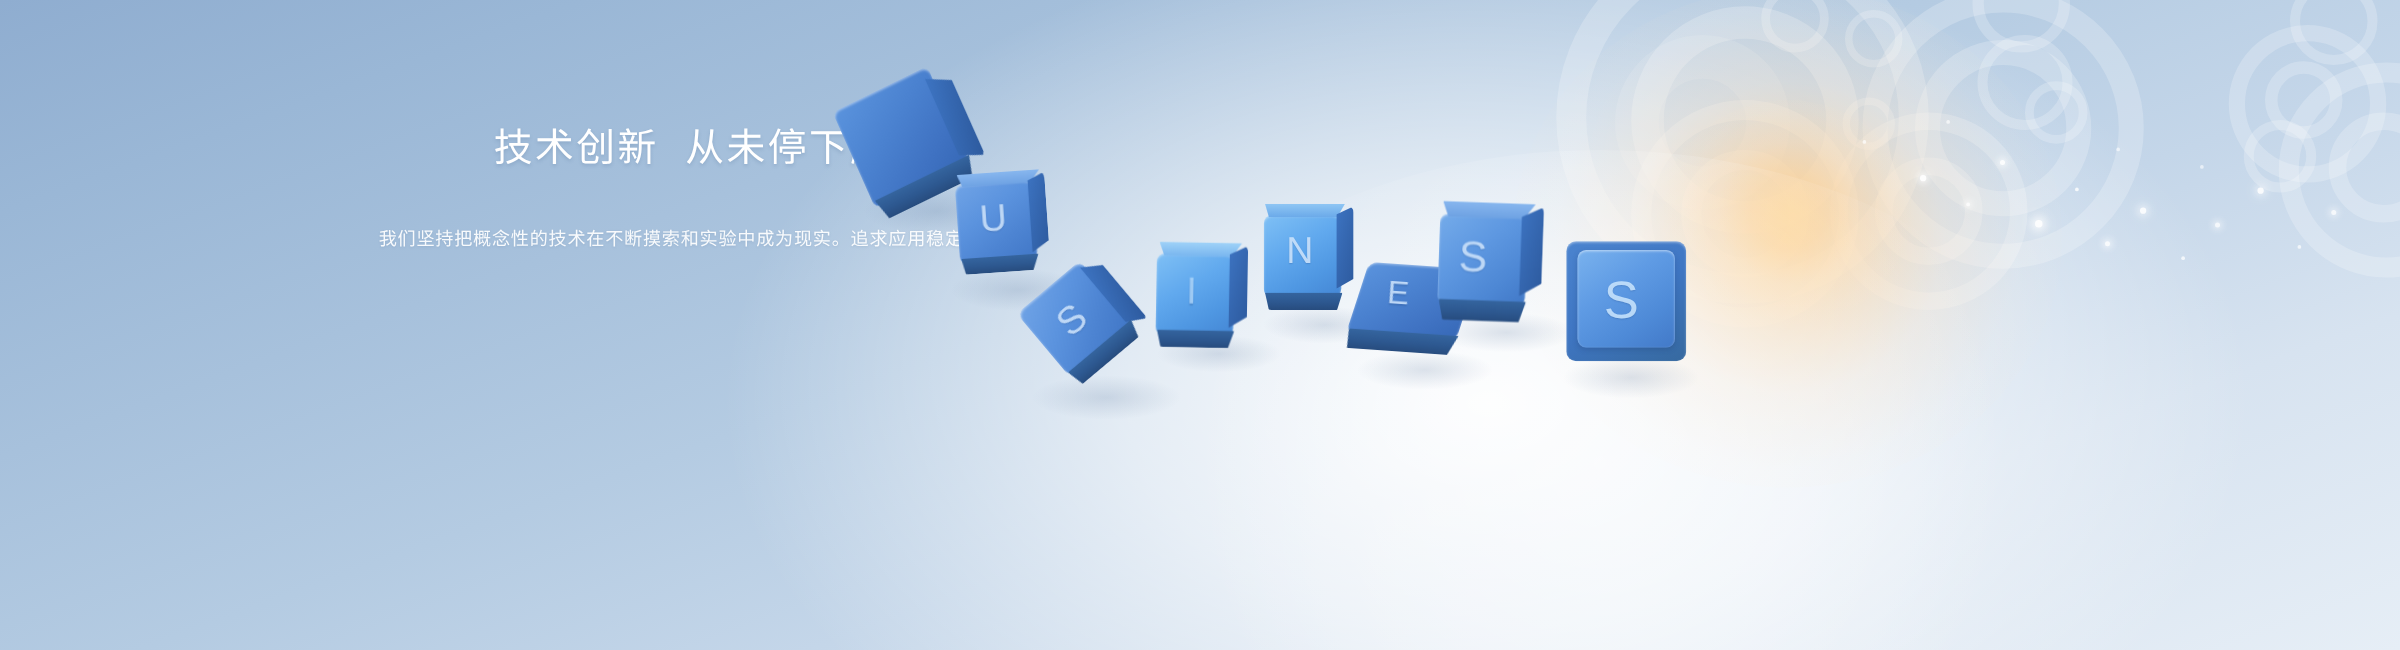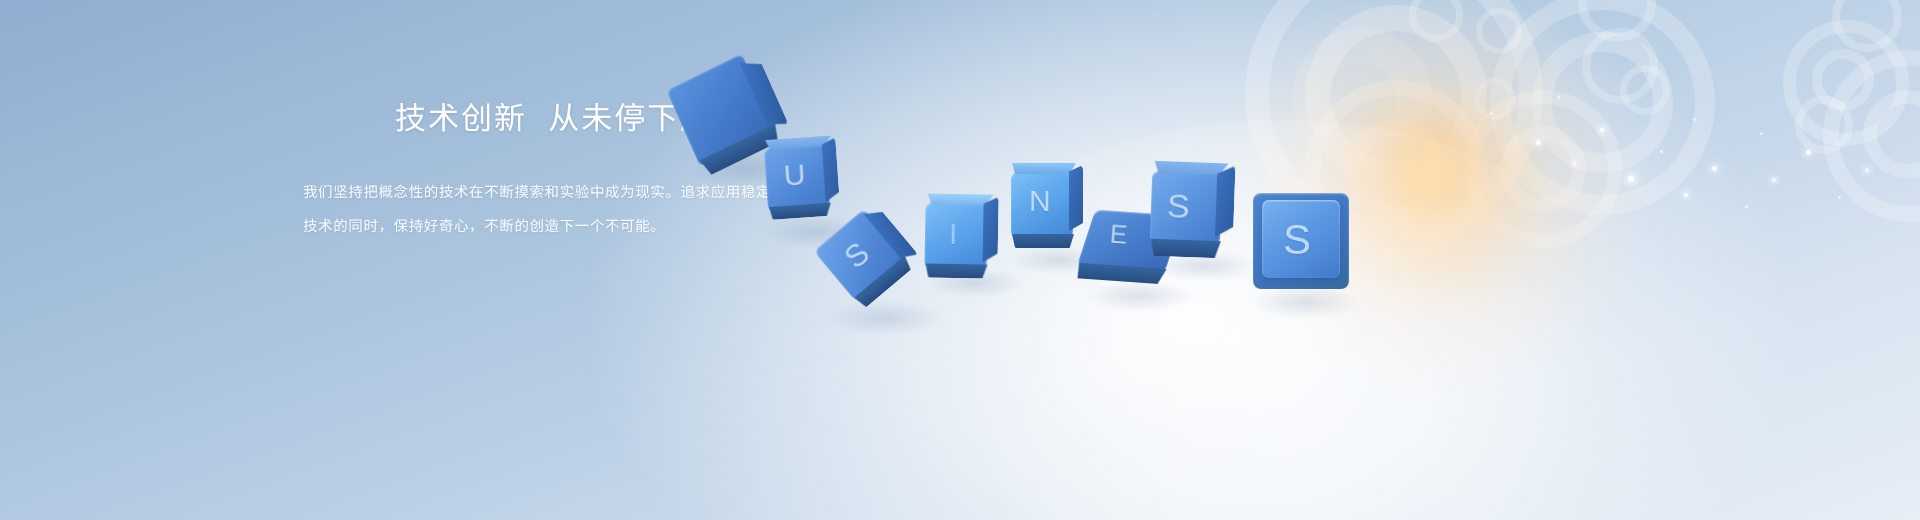--- a/index.html
+++ b/index.html
@@ -168,21 +168,20 @@
     <div class="spark" style="left:1490px;top:112px;width:3px;height:3px;opacity:.7;"></div>
     <div class="spark" style="left:1557px;top:96px;width:3px;height:3px;opacity:.65;"></div>
     <div class="spark" style="left:1693px;top:118px;width:3px;height:3px;opacity:.6;"></div>
     <div class="spark" style="left:1760px;top:132px;width:3px;height:3px;opacity:.6;"></div>
   </div>
 
   <div id="copy">
     <h1 id="headline">技术创新  从未停下脚步</h1>
     <div id="bodytext">
       <div class="body-line">我们坚持把概念性的技术在不断摸索和实验中成为现实。追求应用稳定尖端</div>
-      <div class="body-line">技术的同时，保持好奇心，不断的创造下一个不可能。</div>
     </div>
   </div>
 
   <div class="shadowcast" style="left:690px;top:150px;width:120px;height:38px;"></div>
   <div class="shadowcast" style="left:760px;top:215px;width:110px;height:34px;"></div>
   <div class="shadowcast" style="left:825px;top:300px;width:120px;height:36px;"></div>
   <div class="shadowcast" style="left:925px;top:268px;width:100px;height:30px;"></div>
   <div class="shadowcast" style="left:1010px;top:245px;width:100px;height:30px;"></div>
   <div class="shadowcast" style="left:1085px;top:280px;width:110px;height:32px;"></div>
   <div class="shadowcast" style="left:1150px;top:250px;width:110px;height:32px;"></div>

